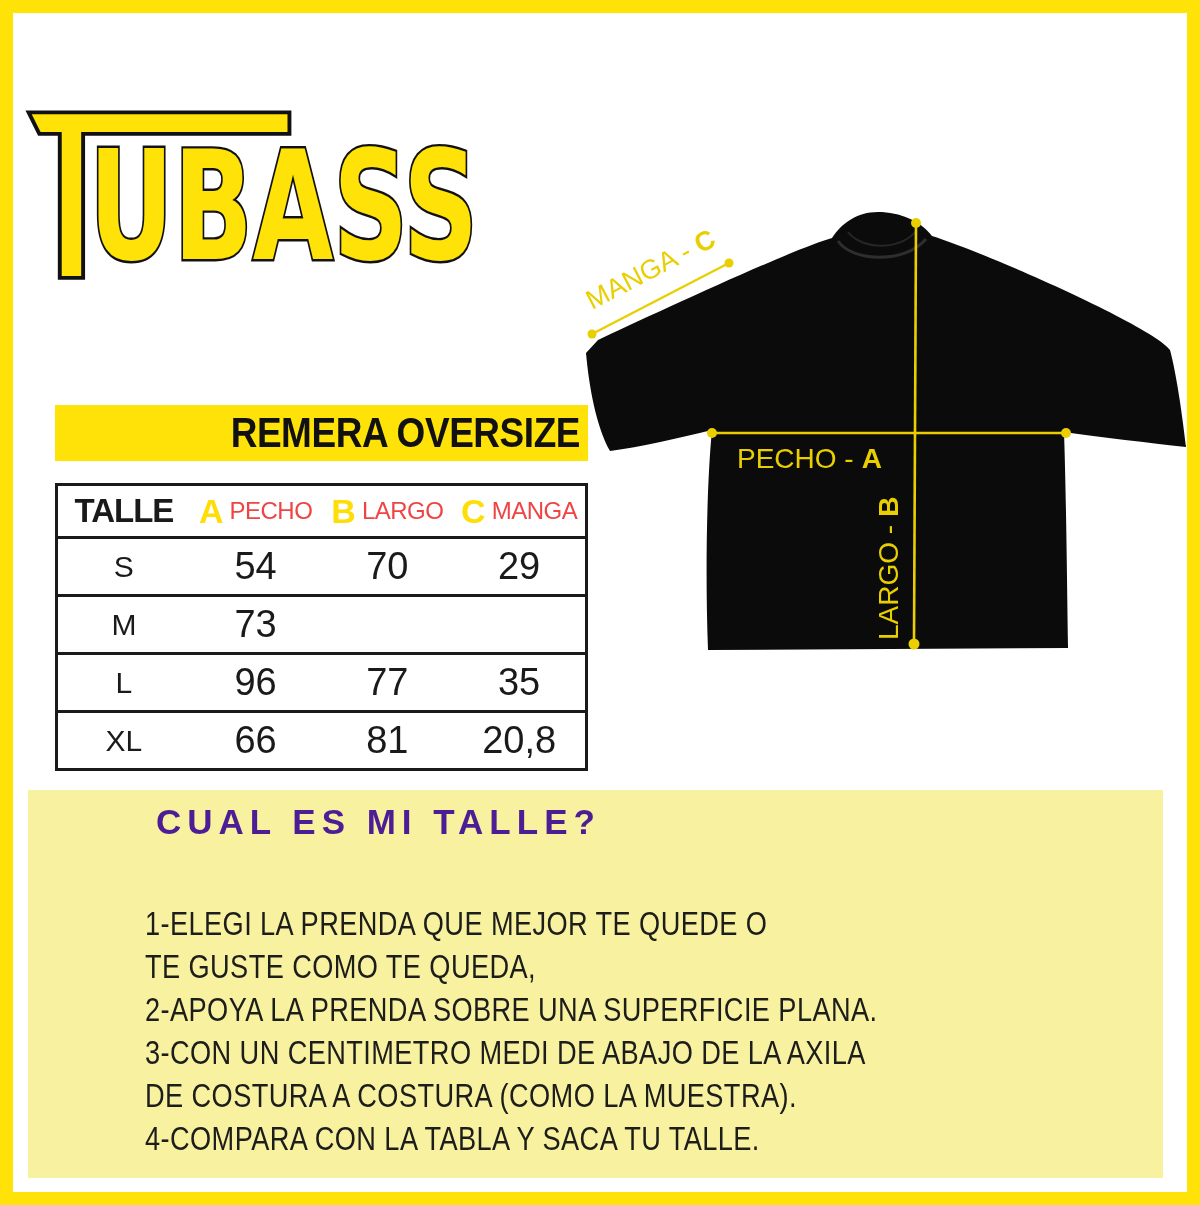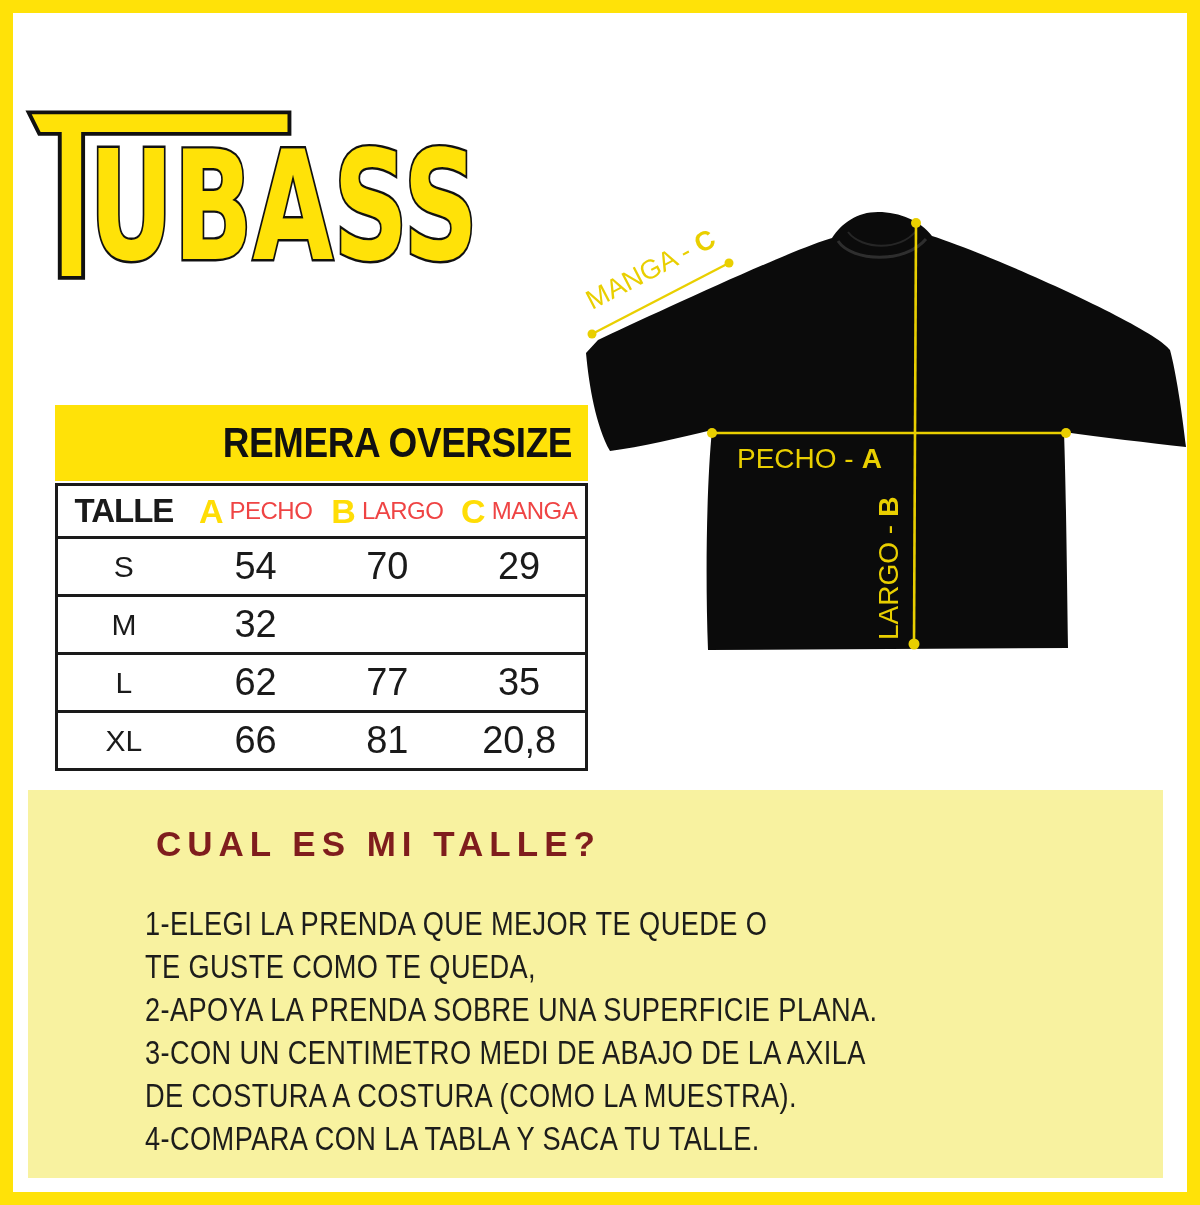--- a/index.html
+++ b/index.html
@@ -5,22 +5,22 @@
   html,body{margin:0;padding:0;background:#e8e8e8;}
   .page{
     position:relative;width:1200px;height:1205px;background:#ffffff;
     font-family:"Liberation Sans",sans-serif;overflow:hidden;margin:0 auto;
   }
   .frame{position:absolute;inset:0;border:13px solid #FFE208;pointer-events:none;z-index:50;}
   
   .logo{position:absolute;left:15px;top:98px;width:545px;height:205px;}
   
   .banner{
-    position:absolute;left:55px;top:405px;width:533px;height:76px;background:#FFE208;
-    display:flex;align-items:center;justify-content:flex-end;padding-right:16px;box-sizing:border-box;
+    position:absolute;left:55px;top:405px;width:533px;height:56px;background:#FFE208;
+    display:flex;align-items:center;justify-content:flex-end;padding-right:8px;box-sizing:border-box;
   }
   .banner-text{
     font-weight:bold;font-size:42px;color:#111;letter-spacing:-0.5px;
     transform:scaleX(0.88);transform-origin:right center;white-space:nowrap;
   }
   
   .size-table{
     position:absolute;left:55px;top:483px;width:533px;background:#fff;
     border:3px solid #1a1a1a;box-sizing:border-box;
   }
@@ -33,21 +33,21 @@
   .hdr-letter{font-weight:bold;font-size:34px;color:#FFDD06;}
   .hdr-name{font-size:24px;color:#ef4444;margin-left:6px;letter-spacing:-0.5px;}
   .t-row.header .t-cell{align-items:center;}
   
   .shirt{position:absolute;left:565px;top:195px;width:625px;height:475px;}
   
   .howto{
     position:absolute;left:28px;top:790px;width:1135px;height:388px;background:#F8F2A0;
   }
   .howto-title{
-    position:absolute;left:128px;top:34px;font-size:35px;font-weight:bold;color:#7f1d1d;
+    position:absolute;left:128px;top:12px;font-size:35px;font-weight:bold;color:#4c1d95;
     letter-spacing:6px;white-space:nowrap;
   }
   .howto-lines{position:absolute;left:117px;top:112px;}
   .howto-line{
     font-size:34px;color:#1D1D1B;line-height:43px;white-space:nowrap;letter-spacing:0.5px;
     transform:scaleX(0.8);transform-origin:left center;
   }
 </style>
 </head>
 <body>
@@ -84,25 +84,25 @@
     </div>
 
     <div class="t-row">
       <div class="t-cell size-col">S</div>
       <div class="t-cell num">54</div>
       <div class="t-cell num">70</div>
       <div class="t-cell num">29</div>
     </div>
     <div class="t-row">
       <div class="t-cell size-col">M</div>
-      <div class="t-cell num">32</div>
+      <div class="t-cell num">73</div>
     </div>
     <div class="t-row">
       <div class="t-cell size-col">L</div>
-      <div class="t-cell num">62</div>
+      <div class="t-cell num">96</div>
       <div class="t-cell num">77</div>
       <div class="t-cell num">35</div>
     </div>
     <div class="t-row">
       <div class="t-cell size-col">XL</div>
       <div class="t-cell num">66</div>
       <div class="t-cell num">81</div>
       <div class="t-cell num">20,8</div>
     </div>
   </div>

